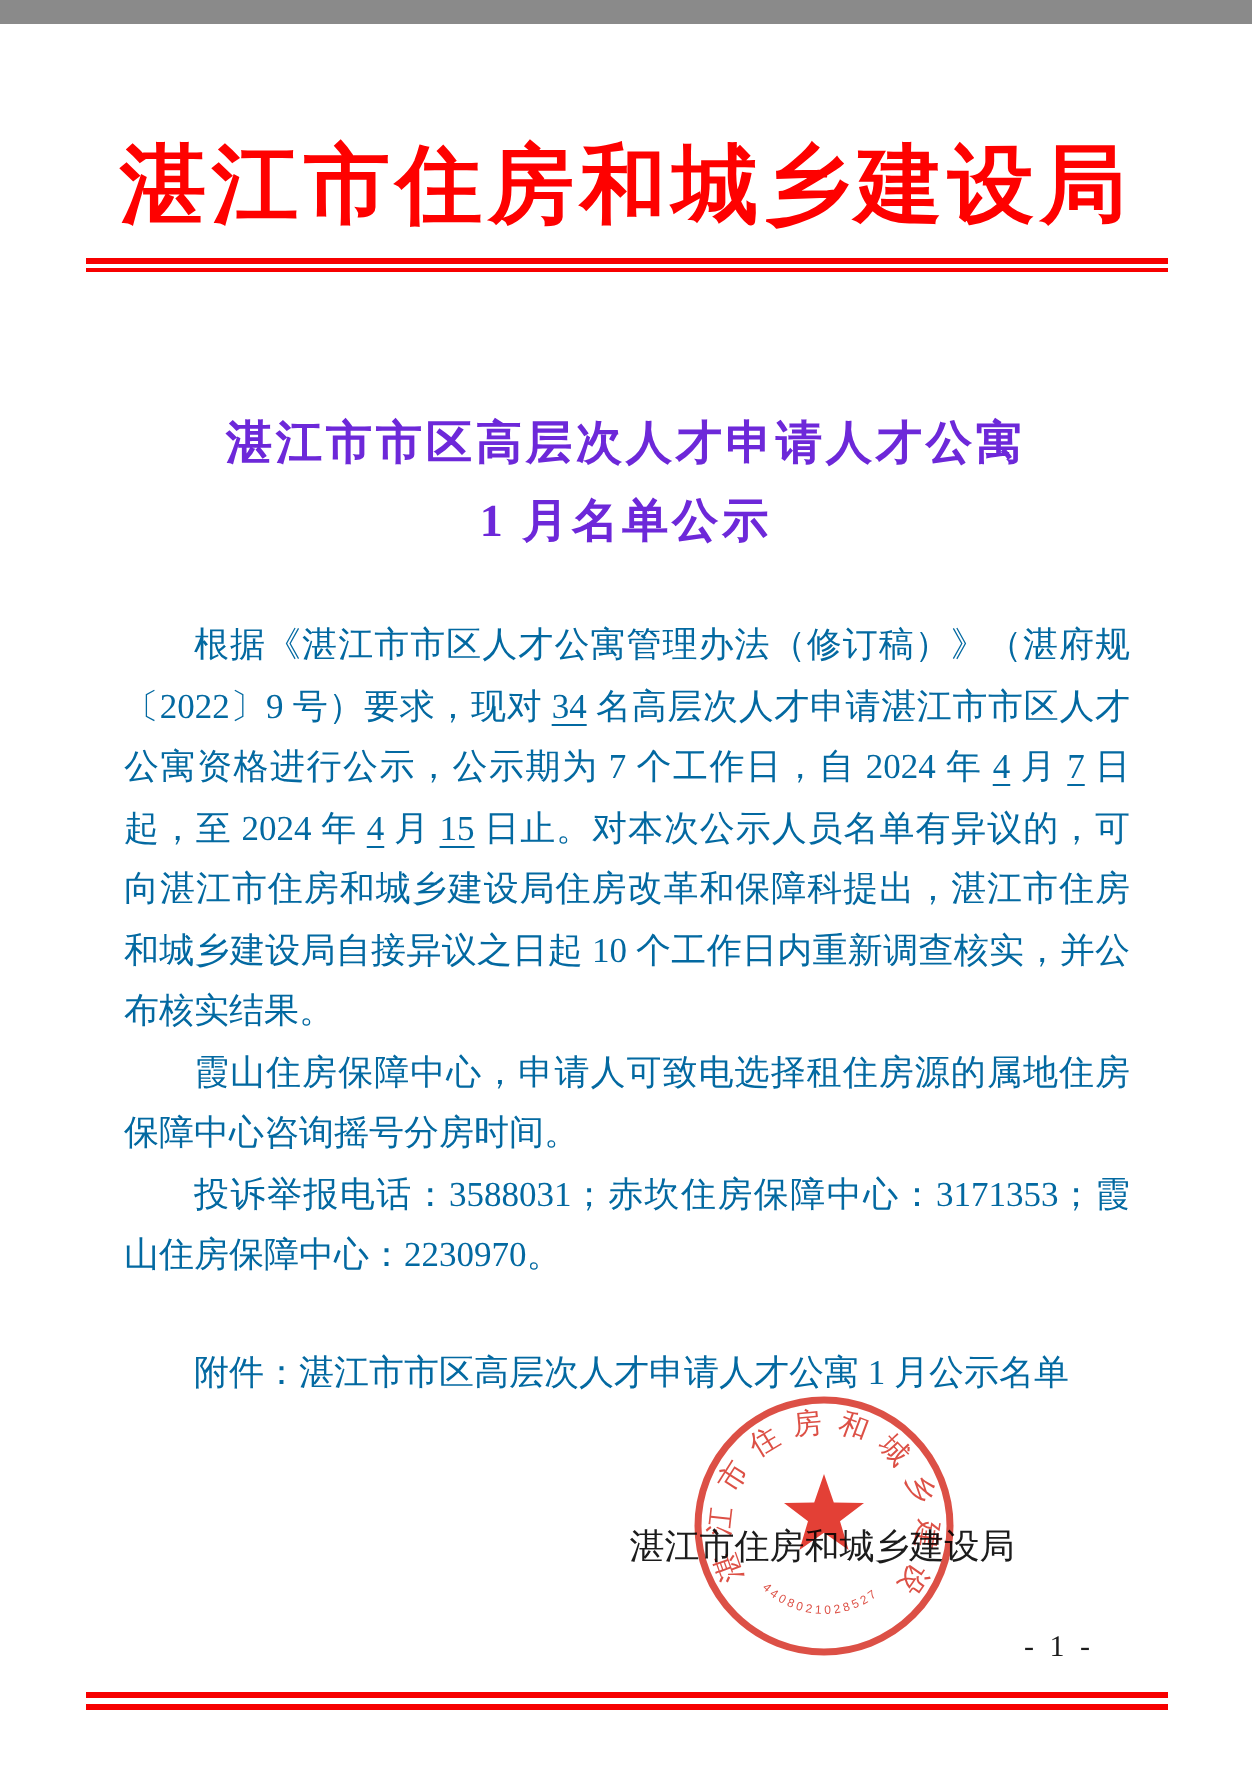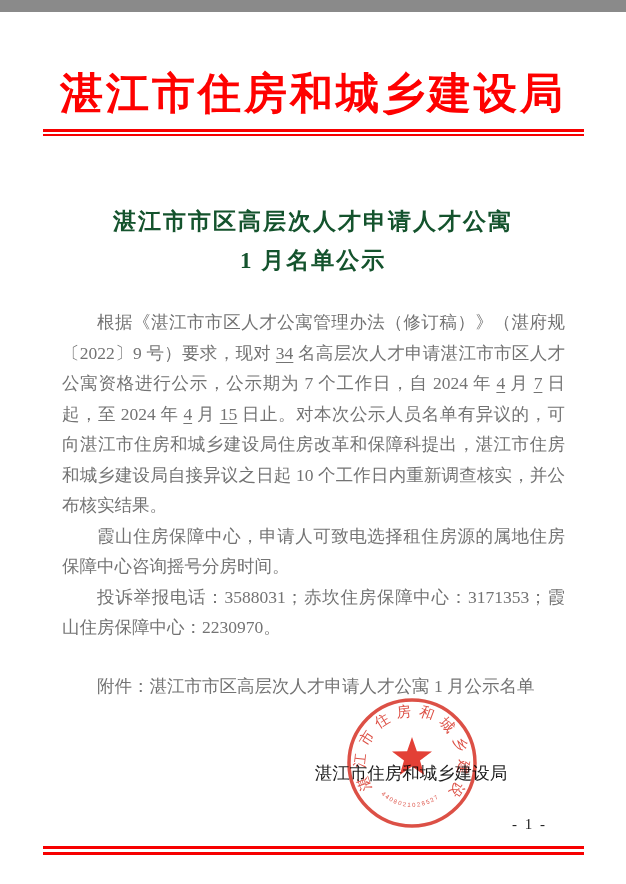--- a/index.html
+++ b/index.html
@@ -38,32 +38,32 @@
 
   
   .doc-title {
     position: absolute;
     top: 190px; left: 0; right: 0;
     text-align: center;
     font-weight: bold;
     font-size: 23px;
     line-height: 39px;
     letter-spacing: 2px;
-    color: #14532d;
+    color: #6d28d9;
   }
 
   
   .body-text {
     position: absolute;
     top: 295px; left: 62px;
     width: 503px;
     font-size: 17.5px;
     line-height: 30.5px;
     text-align: justify;
-    color: #737373;
+    color: #0369a1;
   }
   .body-text p { text-indent: 2em; margin: 0; }
   .u { text-decoration: underline; text-underline-offset: 3px; }
   .attachment { margin-top: 28px !important; }
 
   
   .sign-block {
     position: absolute;
     top: 744px; left: 261px;
     width: 300px;

